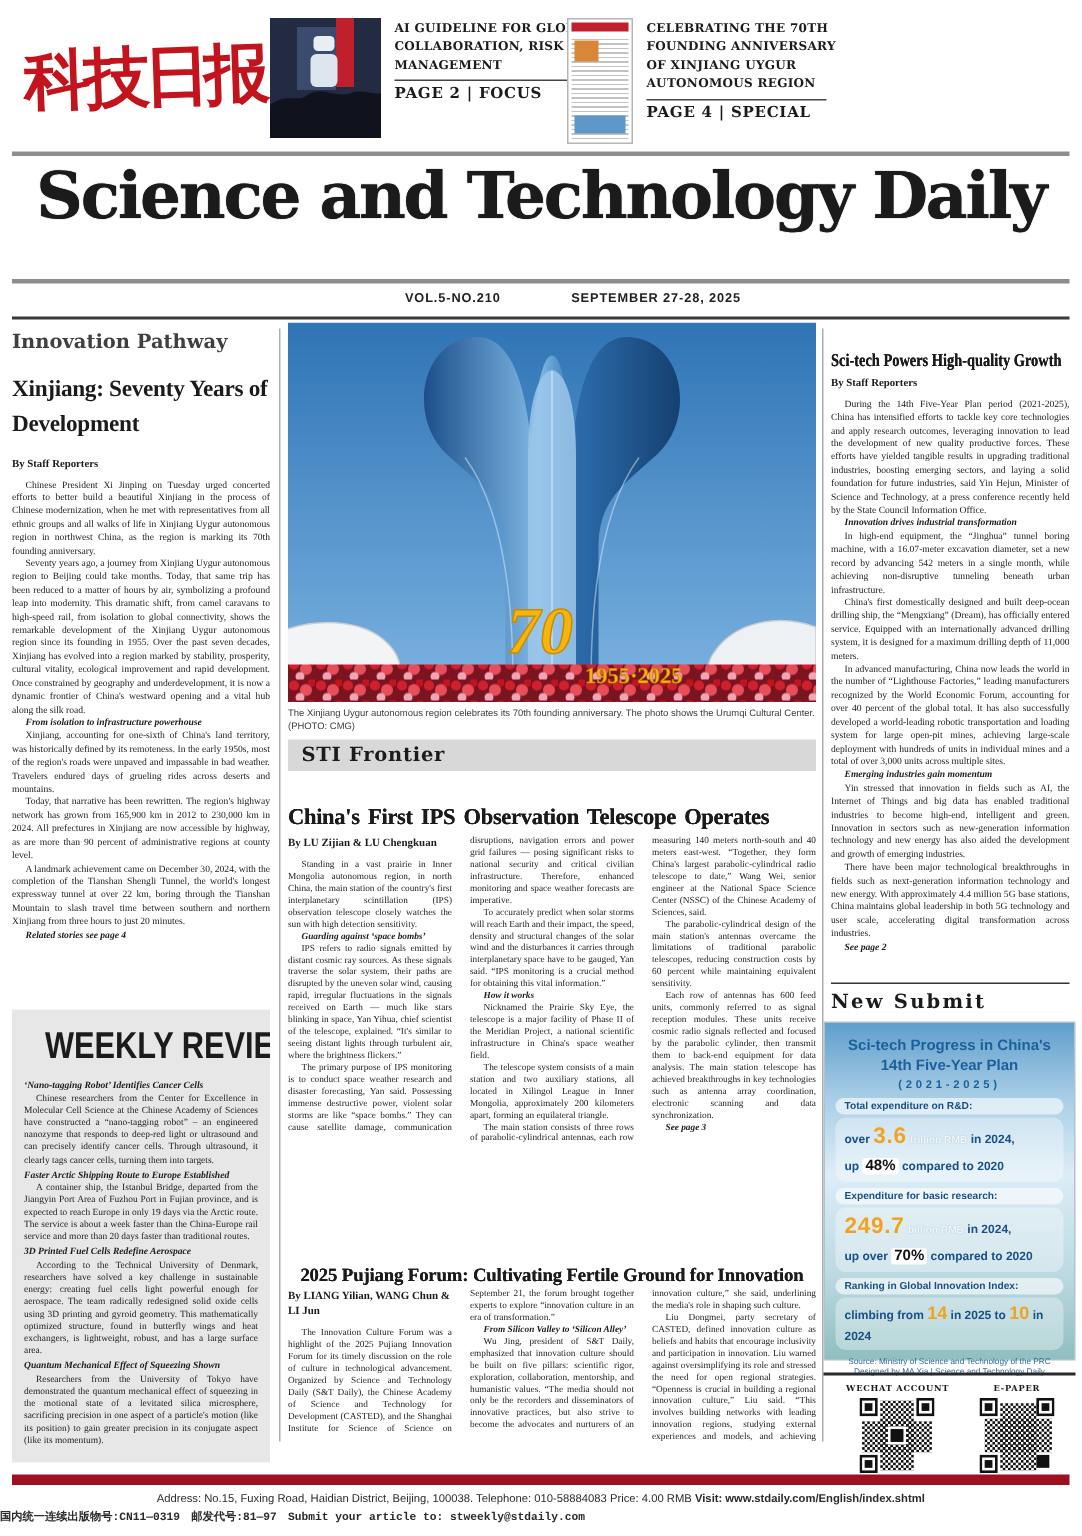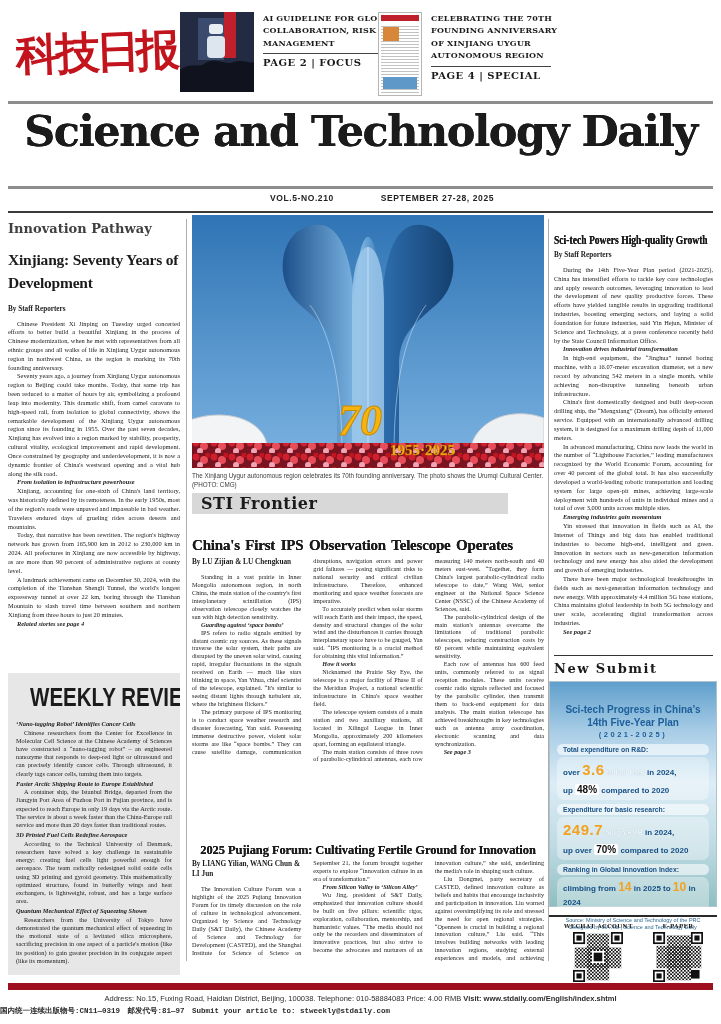--- a/index.html
+++ b/index.html
@@ -54,22 +54,22 @@
   .weekly-title{font-family:"Liberation Sans",sans-serif;font-weight:bold;font-size:25px;
                 transform:scaleX(.82);transform-origin:center;text-align:center;white-space:nowrap;
                 margin:0 0 8px;}
   .witem-h{font-weight:bold;font-style:italic;font-size:6.4px;line-height:1.35;margin:2px 0 0;}
   .witem-b{font-size:6.3px;line-height:1.3;text-align:justify;text-indent:8px;margin:0;}
 
   
   .photo{position:absolute;left:184px;top:0;width:352px;height:253px;}
   .caption{position:absolute;left:184px;top:256px;width:352px;
            font-family:"Liberation Sans",sans-serif;font-size:6.3px;line-height:1.45;color:#3c3c3c;}
-  .sti-bar{position:absolute;left:184px;top:278px;width:316px;height:21px;background:#d8d8d8;
-           font-family:"DejaVu Serif",serif;font-weight:bold;font-size:16px;line-height:21px;
+  .sti-bar{position:absolute;left:184px;top:278px;width:352px;height:21px;background:#d8d8d8;
+           font-family:"DejaVu Serif",serif;font-weight:bold;font-size:13px;line-height:21px;
            padding-left:9px;box-sizing:border-box;letter-spacing:.5px;}
   .hl-tel{position:absolute;left:184px;top:310px;width:352px;font-weight:bold;font-size:15px;
           letter-spacing:-.2px;word-spacing:2px;white-space:nowrap;text-shadow:0 0 .4px #000;}
   .tel-cols{position:absolute;left:184px;top:342px;width:352px;height:256px;
             column-count:3;column-gap:12px;overflow:hidden;}
   .tel-cols .byline{margin:0 0 7px;font-size:7.3px;}
   .hl-puj{position:absolute;left:184px;top:618px;width:352px;text-align:center;font-weight:bold;
           font-size:12.5px;letter-spacing:-.1px;text-shadow:0 0 .4px #000;}
   .puj-cols{position:absolute;left:184px;top:644px;width:352px;height:104px;
             column-count:3;column-gap:12px;overflow:hidden;}
@@ -78,21 +78,21 @@
 
   
   .col-right{position:absolute;left:546px;top:0;width:159px;}
   .hl-sci{position:absolute;left:0;top:8px;width:159px;font-weight:bold;font-size:12px;
           white-space:nowrap;transform:scaleX(.8);transform-origin:left;text-shadow:0 0 .4px #000;}
   .sci-body{position:absolute;left:0;top:30px;width:159px;height:404px;overflow:hidden;}
   .ng-label{position:absolute;left:0;top:440px;width:159px;border-top:1.5px solid #333;
             padding-top:5px;font-family:"DejaVu Serif",serif;font-weight:bold;font-size:13px;
             letter-spacing:1.5px;box-sizing:border-box;}
   .infobox{position:absolute;left:-5px;top:466px;width:168px;height:226px;border:1px solid #b0c2cc;
-           box-sizing:border-box;padding:20px 7px 4px;
+           box-sizing:border-box;padding:8px 7px 4px;
            background:linear-gradient(180deg,#5f9fcc 0%,#a8cde6 22%,#dcedf6 45%,#bcd9e2 75%,#8fbfc0 100%);}
   .ib-title{font-family:"Liberation Sans",sans-serif;font-weight:bold;font-size:10px;line-height:1.25;
             color:#1d5f9b;text-align:center;margin:2px 0 1px;}
   .ib-sub{font-family:"Liberation Sans",sans-serif;font-weight:bold;font-size:7.5px;letter-spacing:2.5px;
           color:#1d5f9b;text-align:center;margin:0 0 5px;}
   .pill-label{display:block;background:rgba(255,255,255,.6);border-radius:7px;padding:2px 6px;
               font-family:"Liberation Sans",sans-serif;font-weight:bold;font-size:6.8px;color:#174f86;
               margin:4px 0 2px;}
   .ib-val{background:rgba(255,255,255,.35);border-radius:7px;padding:1px 6px 2px;
           font-family:"Liberation Sans",sans-serif;font-weight:bold;font-size:8px;line-height:1.6;

